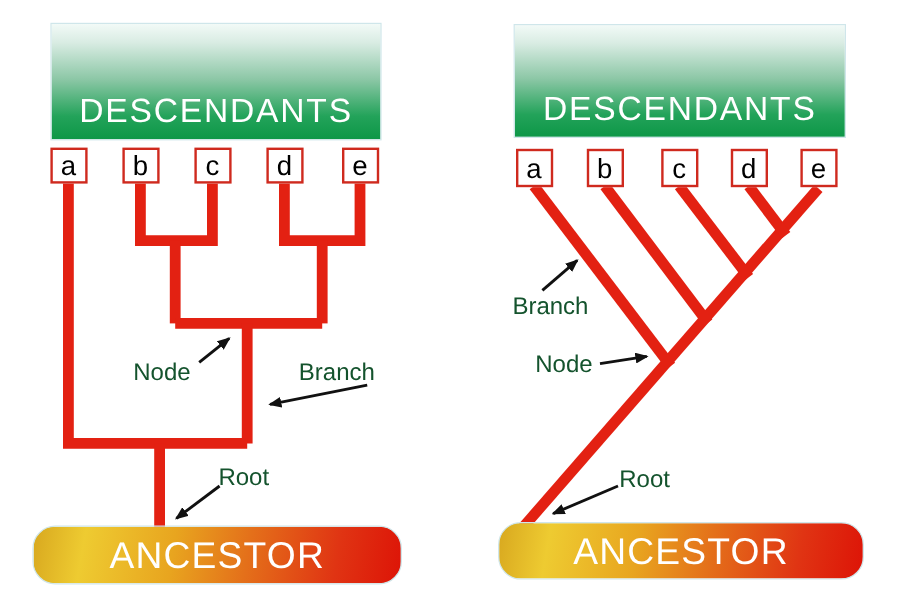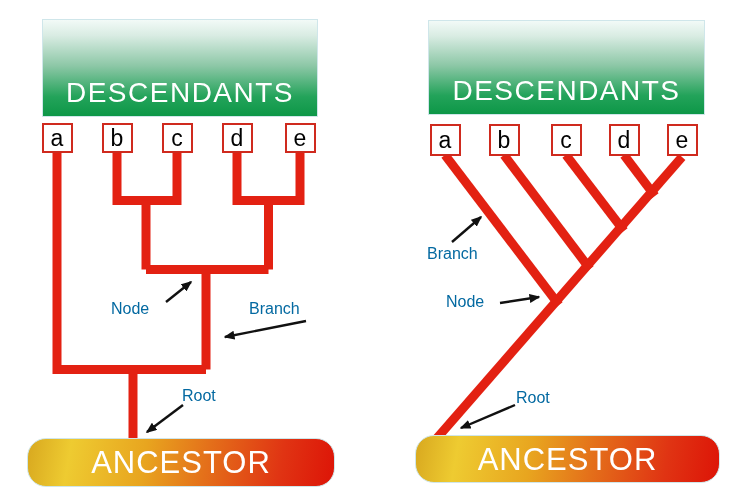--- a/index.html
+++ b/index.html
@@ -26,21 +26,21 @@
   }
   .banner.fire .banner-text{font-size:31px;letter-spacing:1px;padding-bottom:0;}
   .taxon-box{
     position:absolute;width:31px;height:30px;box-sizing:border-box;
     background:#ffffff;border:2px solid #cf2a1e;
     display:flex;align-items:center;justify-content:center;
     font-size:23px;color:#000000;line-height:1;
   }
   .taxon-box.tall{height:32px;}
   .annotation{
-    position:absolute;color:#0369a1;font-size:16px;line-height:1;white-space:nowrap;
+    position:absolute;color:#14532d;font-size:20px;line-height:1;white-space:nowrap;
   }
 </style>
 </head>
 <body>
 
 <div class="stage">
 
   <svg width="750" height="500" viewBox="0 0 750 500">
     <defs>
       <marker id="ah" markerWidth="11" markerHeight="9" refX="9.5" refY="4.5" orient="auto" markerUnits="userSpaceOnUse">

